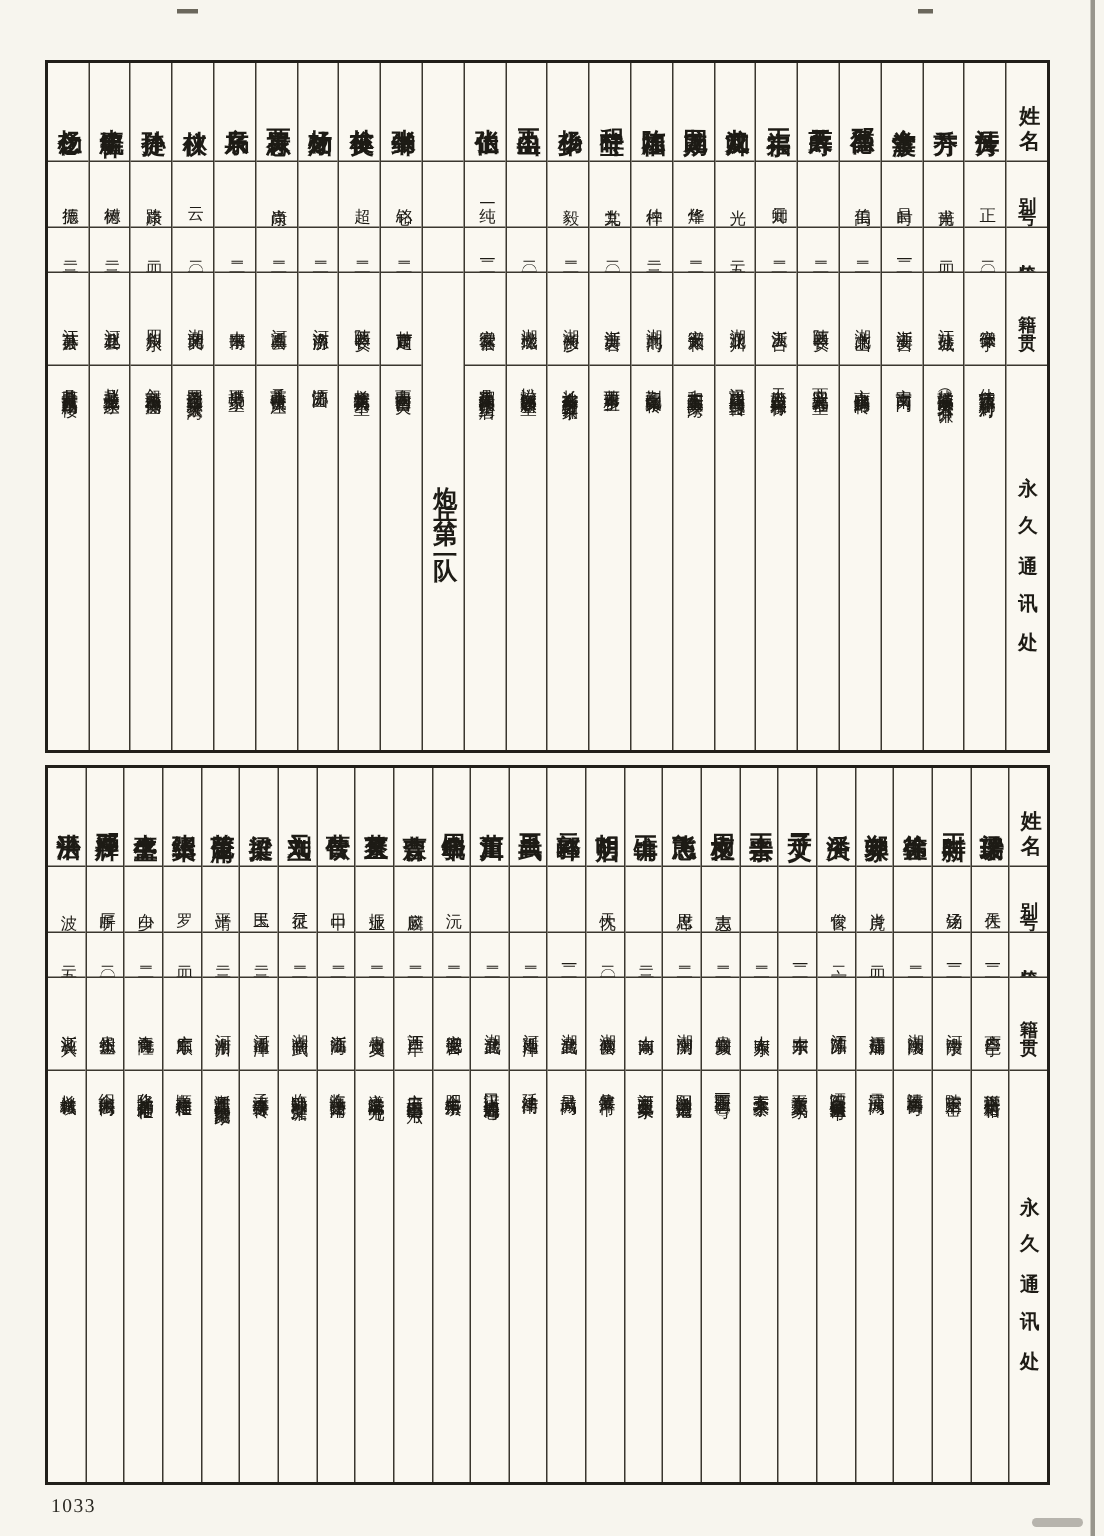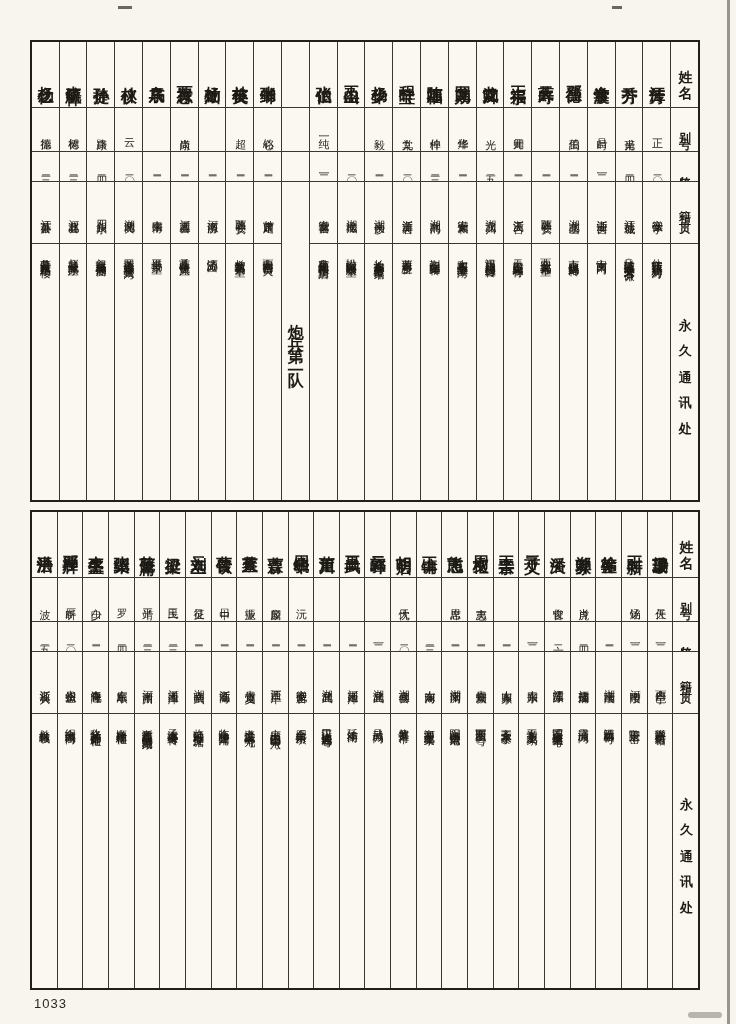--- a/index.html
+++ b/index.html
@@ -70,21 +70,21 @@
   .col.separator .sep {
     flex: 1 1 auto;
     display: flex; justify-content: center; align-items: center;
     border-bottom: none;
   }
   .col.separator .sep .vtext { font-size: 16px; font-weight: 700; letter-spacing: 12px; }
 
   #page-number {
     position: absolute; left: 34px; top: 996px;
     font-size: 13px; letter-spacing: 1px;
-    font-family: Liberation Sans, sans-serif;
+    font-family: Liberation Serif, serif;
     color: #2a2822;
   }
 
   
   .scan-edge { position: absolute; top: 0; right: 6px; width: 3px; height: 1024px; background: #4a463d; opacity: .55; }
   .scan-mark { position: absolute; background: #6b675c; }
   #mark1 { left: 118px; top: 6px; width: 14px; height: 3px; }
   #mark2 { left: 612px; top: 6px; width: 10px; height: 3px; }
   #smudge { position: absolute; left: 688px; top: 1012px; width: 34px; height: 6px; background: #57534a; opacity: .4; border-radius: 3px; }
 </style>

